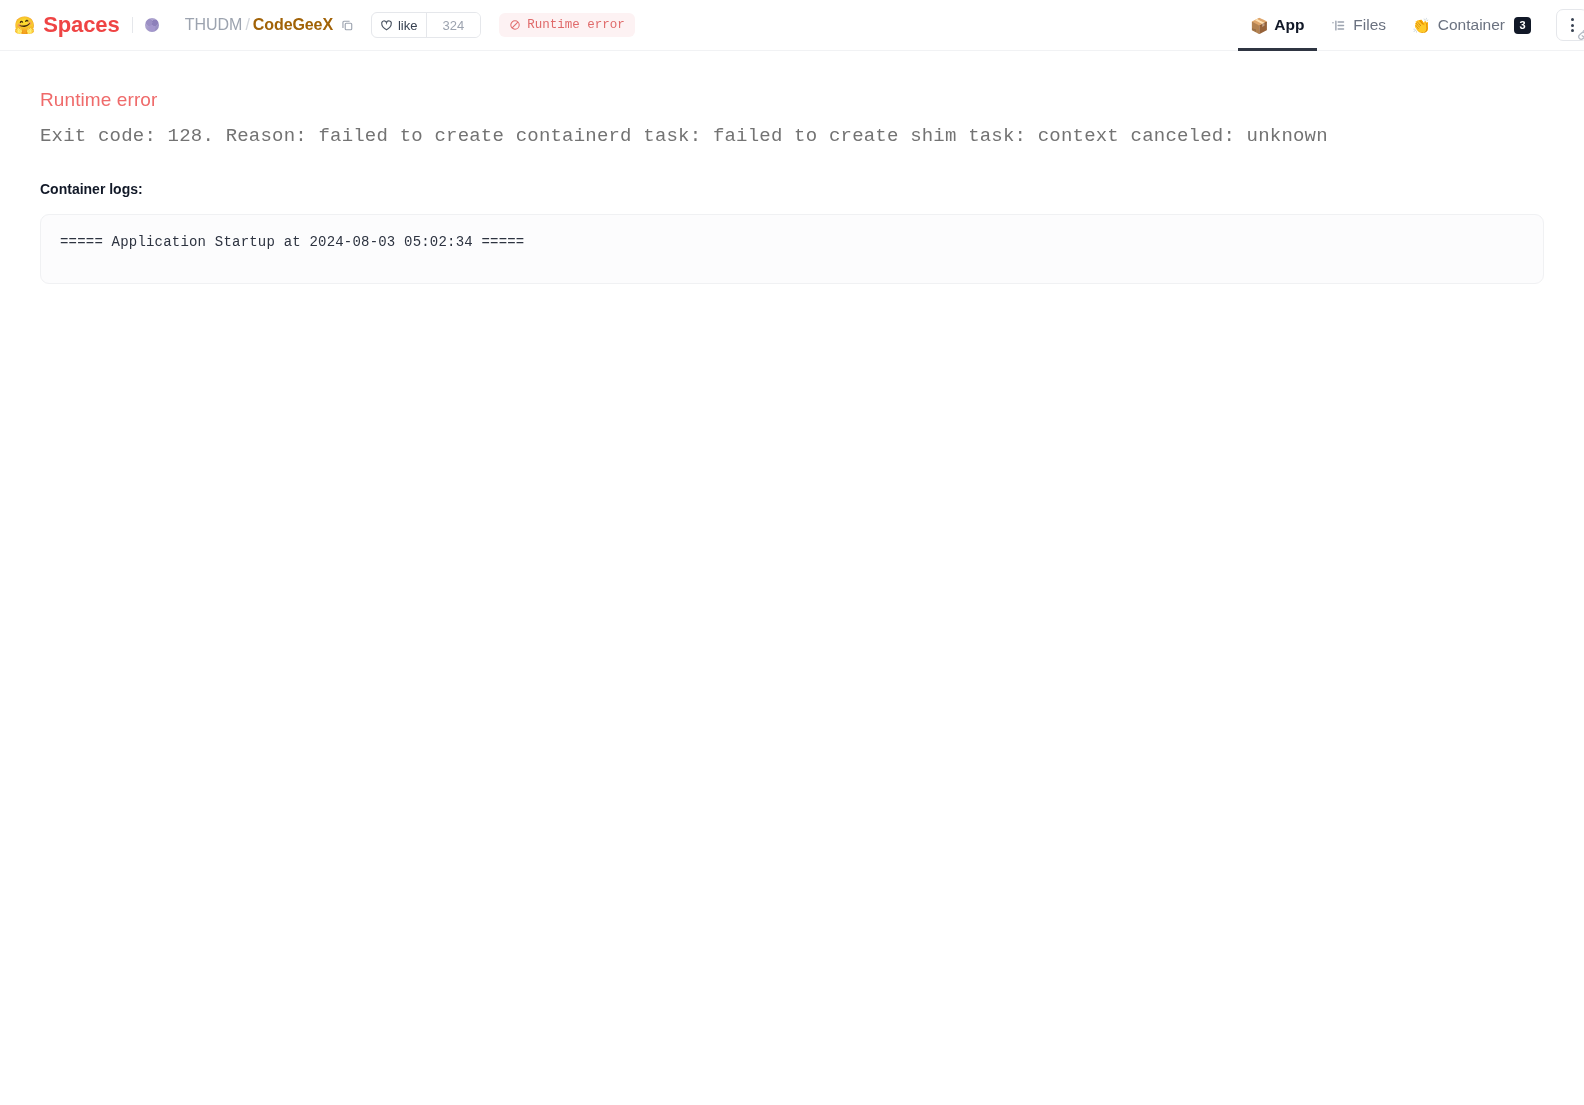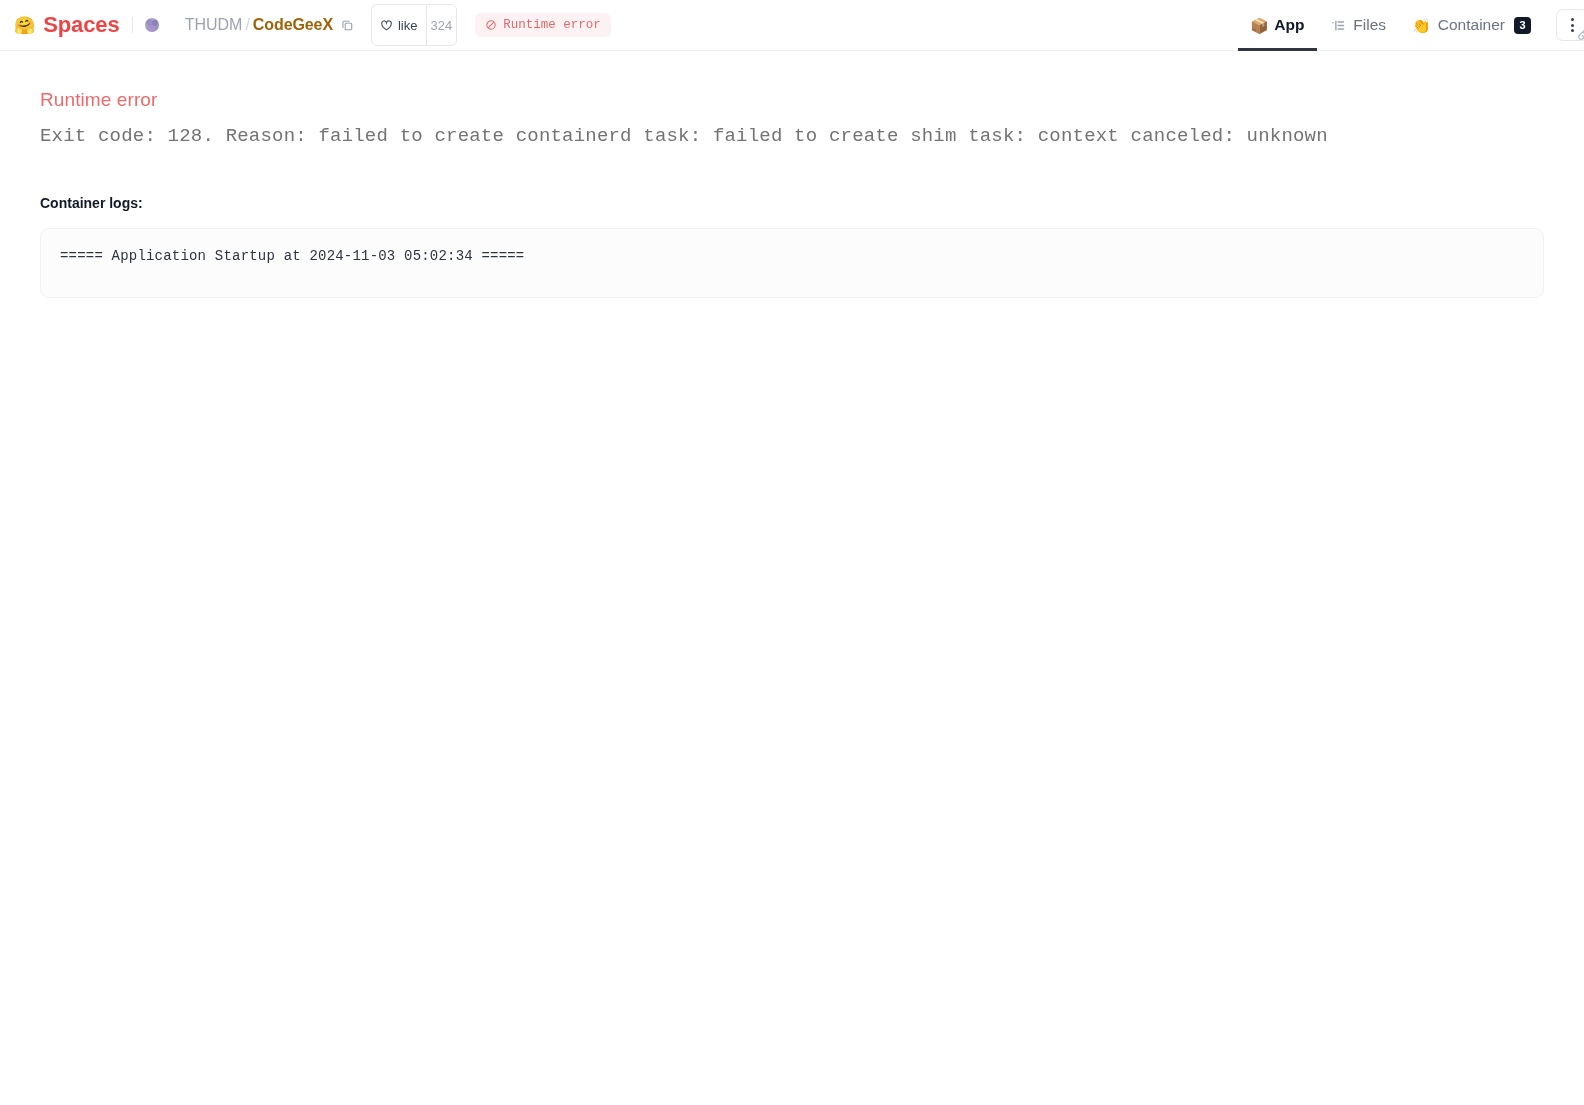--- a/index.html
+++ b/index.html
@@ -85,39 +85,39 @@
     display: inline-flex;
     align-items: center; justify-content: center;
     color: #9ca3af;
     cursor: pointer;
   }
 
   
   .like-pill {
     display: flex;
     align-items: stretch;
-    height: 42px;
+    height: 26px;
     margin-left: 17px;
     border: 1px solid #e5e7eb;
     border-radius: 6px;
     overflow: hidden;
     background: #ffffff;
     cursor: pointer;
   }
   .like-left {
     display: flex; align-items: center;
     padding: 0 8px 0 8px;
     gap: 5px;
     font-size: 13px;
     color: #374151;
   }
   .heart-icon { width: 13px; height: 13px; color: #4b5563; display: inline-flex; }
   .like-count {
     display: flex; align-items: center;
-    padding: 0 4px;
+    padding: 0 16px;
     font-size: 13px;
     color: #9ca3af;
     border-left: 1px solid #e5e7eb;
     background: #fff;
   }
 
   
   .status-badge {
     display: flex; align-items: center;
     gap: 6px;
@@ -219,21 +219,21 @@
   .err-detail {
     font-family: "Liberation Mono", monospace;
     font-size: 19px;
     color: #737373;
     letter-spacing: 0.2px;
     margin-bottom: 16px;
     white-space: nowrap;
   }
 
   .logs-label {
-    margin-top: 48px;
+    margin-top: 34px;
     font-size: 14px;
     font-weight: bold;
     color: #111827;
   }
 
   .logs-box {
     margin-top: 17px;
     width: 1504px;
     min-height: 70px;
     border: 1px solid #f0f1f3;
@@ -346,15 +346,15 @@
 
 <div class="main">
 
   <div class="err-title">Runtime error</div>
 
   <div class="err-detail">Exit code: 128. Reason: failed to create containerd task: failed to create shim task: context canceled: unknown</div>
 
   <div class="logs-label">Container logs:</div>
 
   <div class="logs-box">
-    <div class="log-line">===== Application Startup at 2024-11-03 05:02:34 =====</div>
+    <div class="log-line">===== Application Startup at 2024-08-03 05:02:34 =====</div>
   </div>
 </div>
 
 </body></html>

